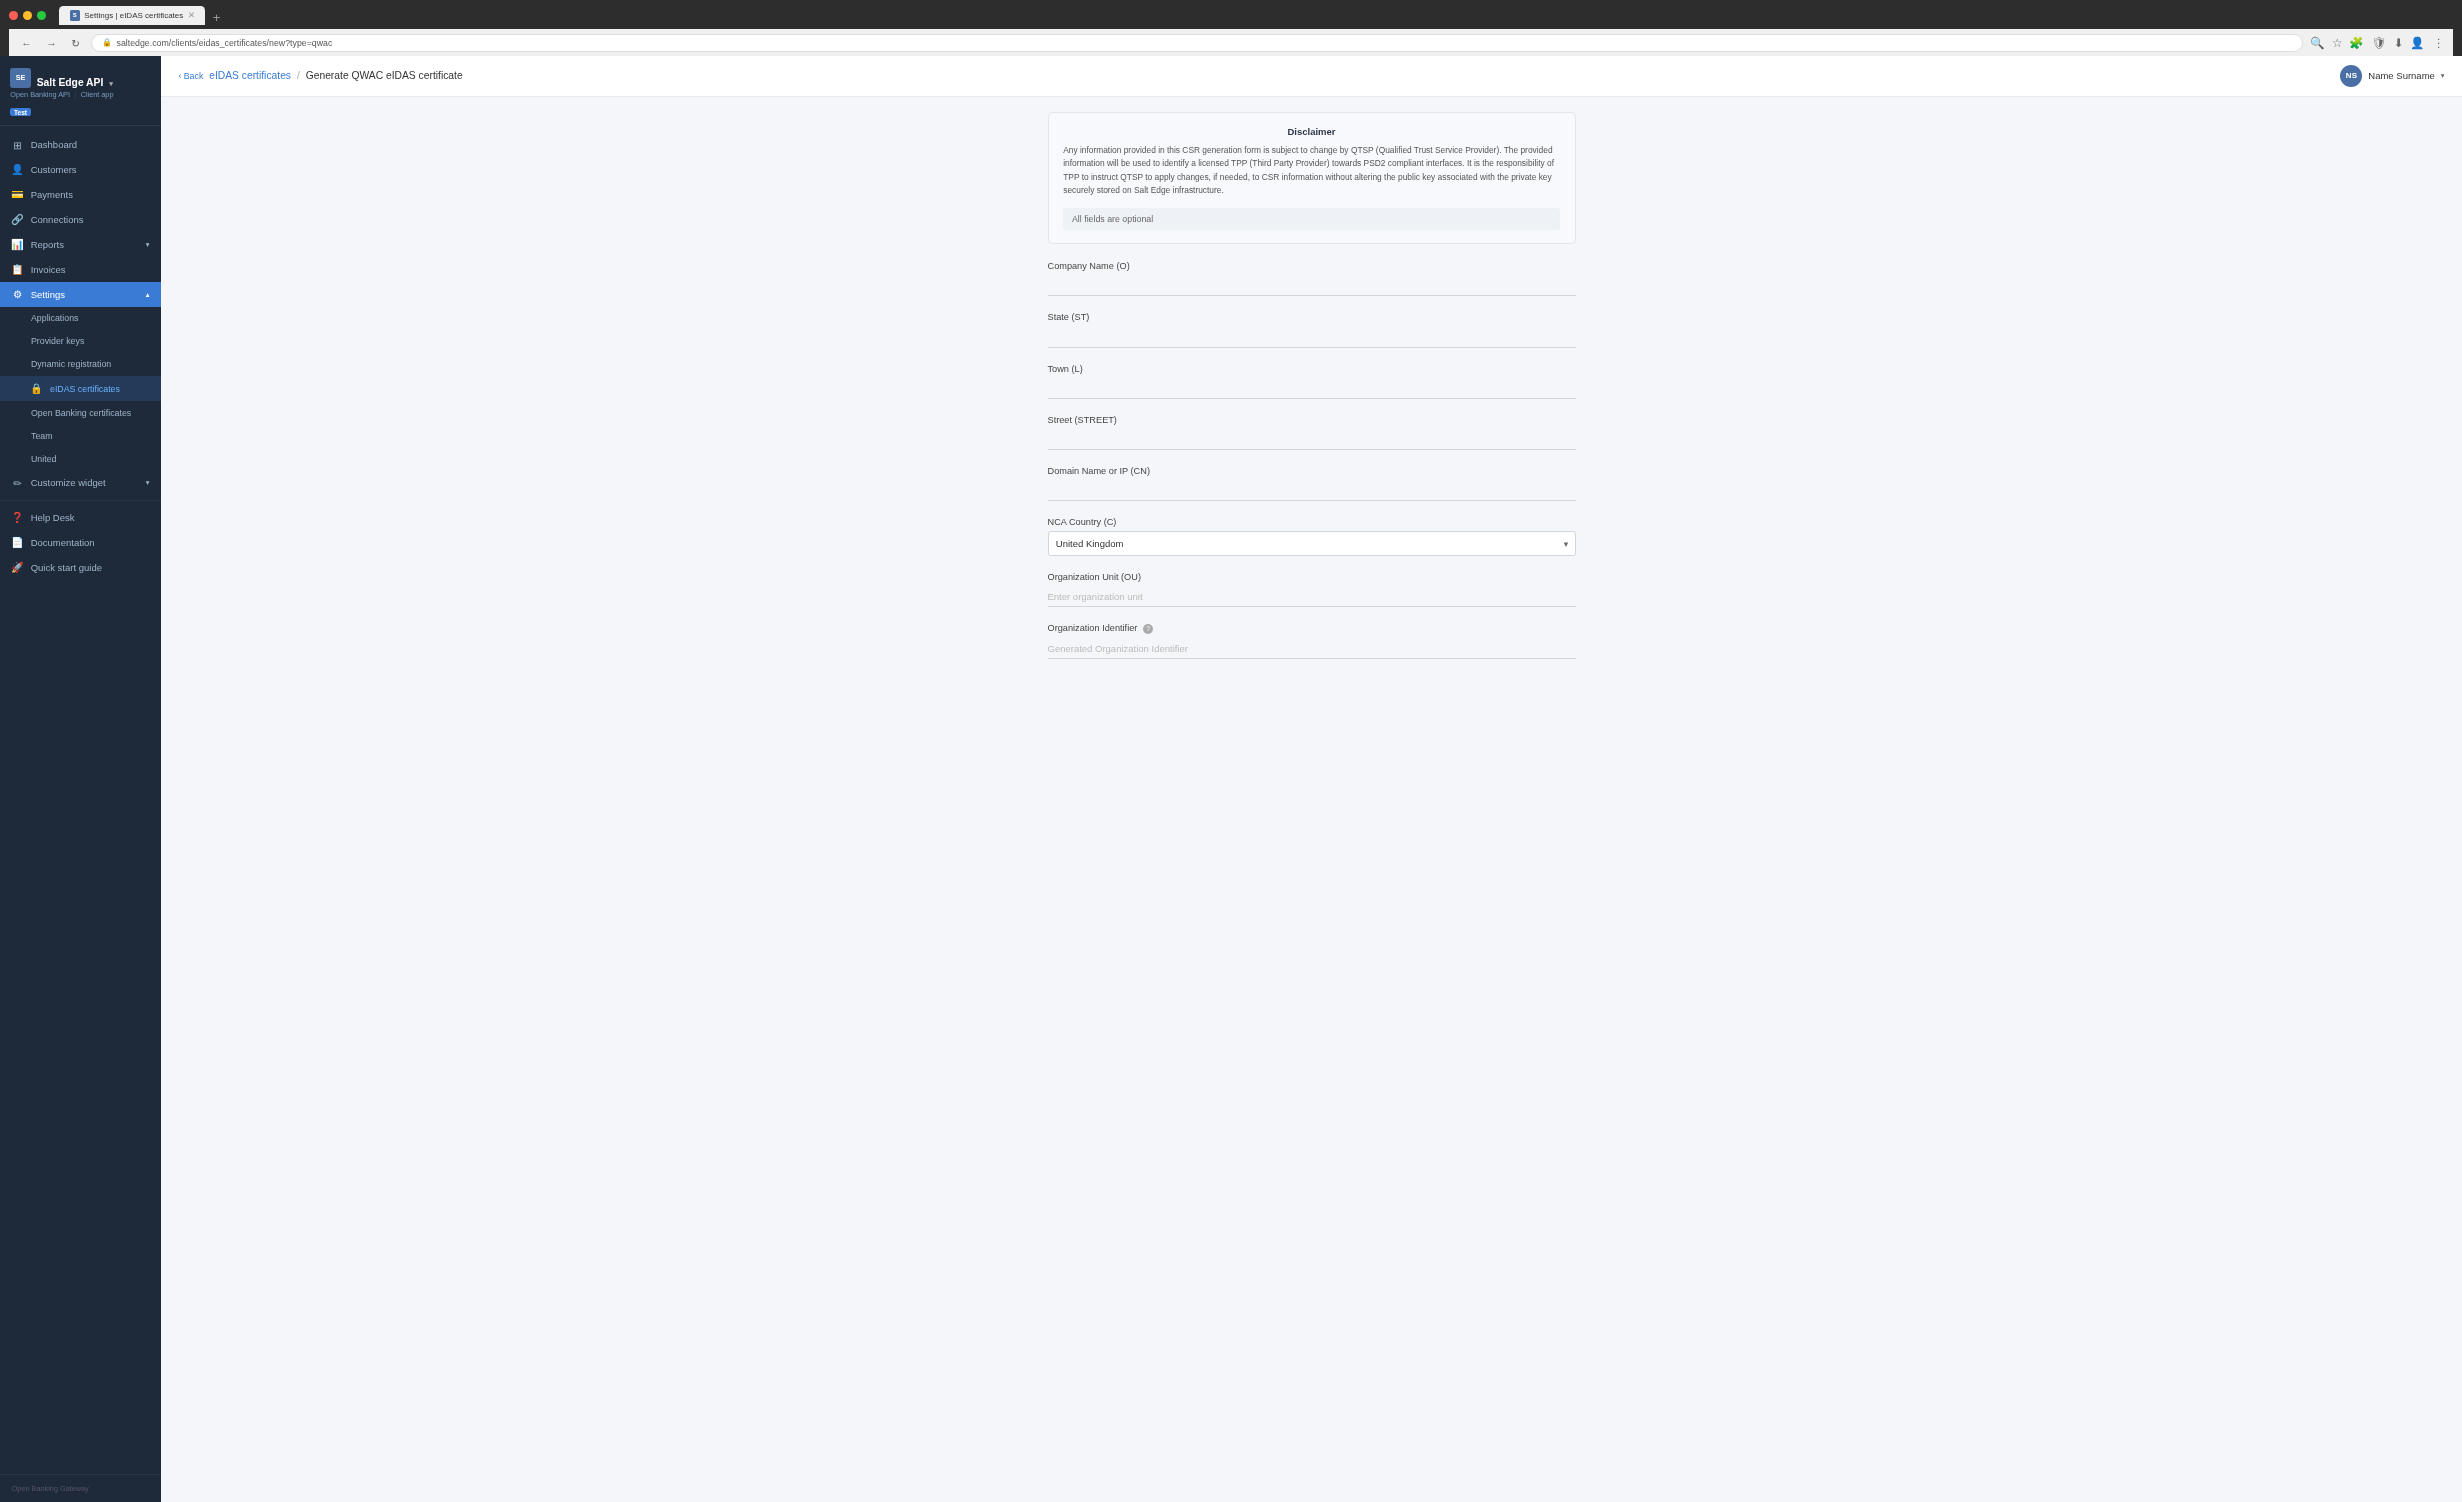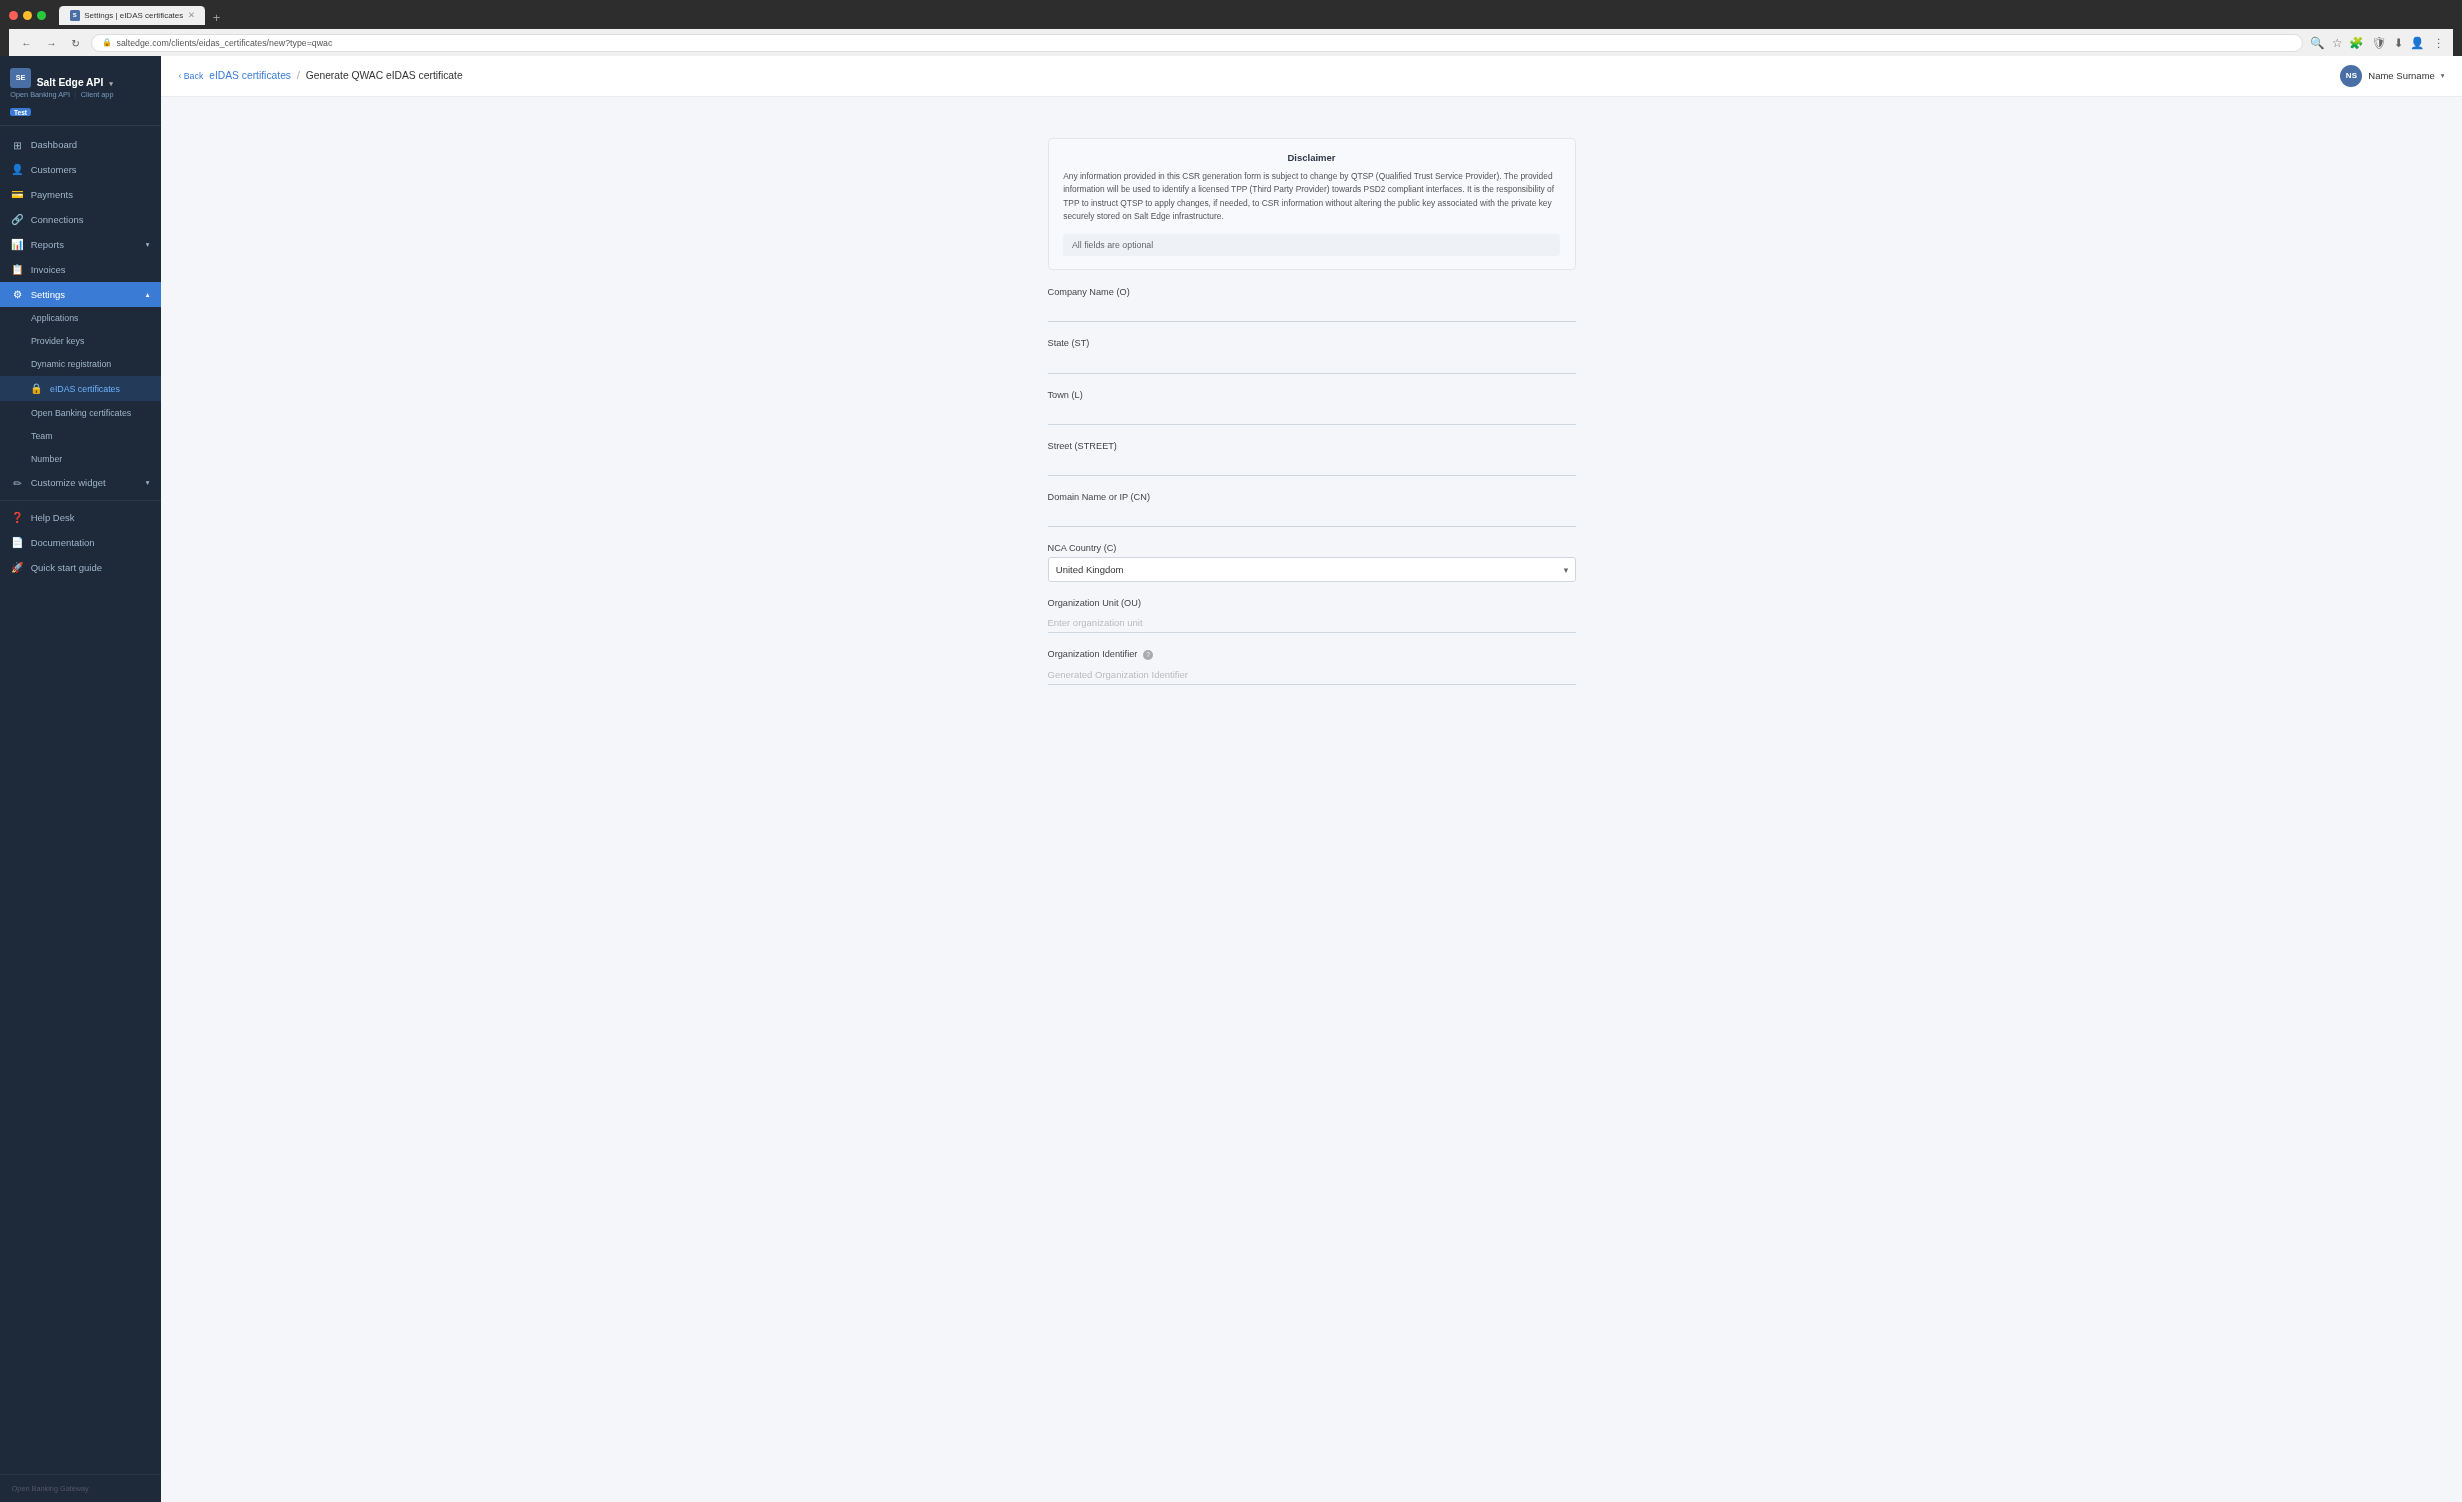--- a/index.html
+++ b/index.html
@@ -58,21 +58,21 @@
     .breadcrumb-back { color: #3a7bd5; cursor: pointer; display: flex; align-items: center; gap: 2.2px; font-size: 8.8px; }
     .breadcrumb-link { color: #3a7bd5; cursor: pointer; font-size: 10.3px; }
     .breadcrumb-sep { color: #aaa; font-size: 10.3px; }
     .breadcrumb-current { color: #333; font-size: 10.3px; font-weight: 500; }
     .user-area { display: flex; align-items: center; gap: 5.9px; }
     .user-avatar { width: 22px; height: 22px; background: #4a6fa5; border-radius: 50%; display: flex; align-items: center; justify-content: center; color: white; font-size: 8px; font-weight: 700; }
     .user-name { font-size: 9.5px; color: #333; }
     .user-dropdown { color: #666; font-size: 7.3px; cursor: pointer; }
 
     
-    .content { flex: 1; overflow-y: auto; padding: 41px 29px; }
+    .content { flex: 1; overflow-y: auto; padding: 15px 29px; }
     .form-container { max-width: 528px; margin: 0 auto; }
 
     
     .disclaimer-box { background: #f8f9fc; border: 0.7px solid #e2e6ea; border-radius: 4.4px; padding: 13px 14.7px; margin-bottom: 17.6px; }
     .disclaimer-title { font-size: 9.5px; font-weight: 700; color: #2d3748; text-align: center; margin-bottom: 7.3px; }
     .disclaimer-text { font-size: 8.4px; color: #555; line-height: 1.6; }
     .optional-note { background: #eef2f7; border-radius: 2.9px; padding: 5.9px 8.8px; margin-top: 10.3px; font-size: 8.8px; color: #666; }
 
     
     .form-group { margin-bottom: 16px; }
@@ -187,21 +187,21 @@
         <span class="nav-icon">🔒</span>
         <span>eIDAS certificates</span>
       </div>
       <div class="nav-item sub-item">
         <span>Open Banking certificates</span>
       </div>
       <div class="nav-item sub-item">
         <span>Team</span>
       </div>
       <div class="nav-item sub-item">
-        <span>Number</span>
+        <span>United</span>
       </div>
       <div class="nav-item">
         <span class="nav-icon">✏</span>
         <span>Customize widget</span>
         <span class="nav-arrow">▾</span>
       </div>
       <div class="nav-section-divider"></div>
       <div class="nav-item">
         <span class="nav-icon">❓</span>
         <span>Help Desk</span>

